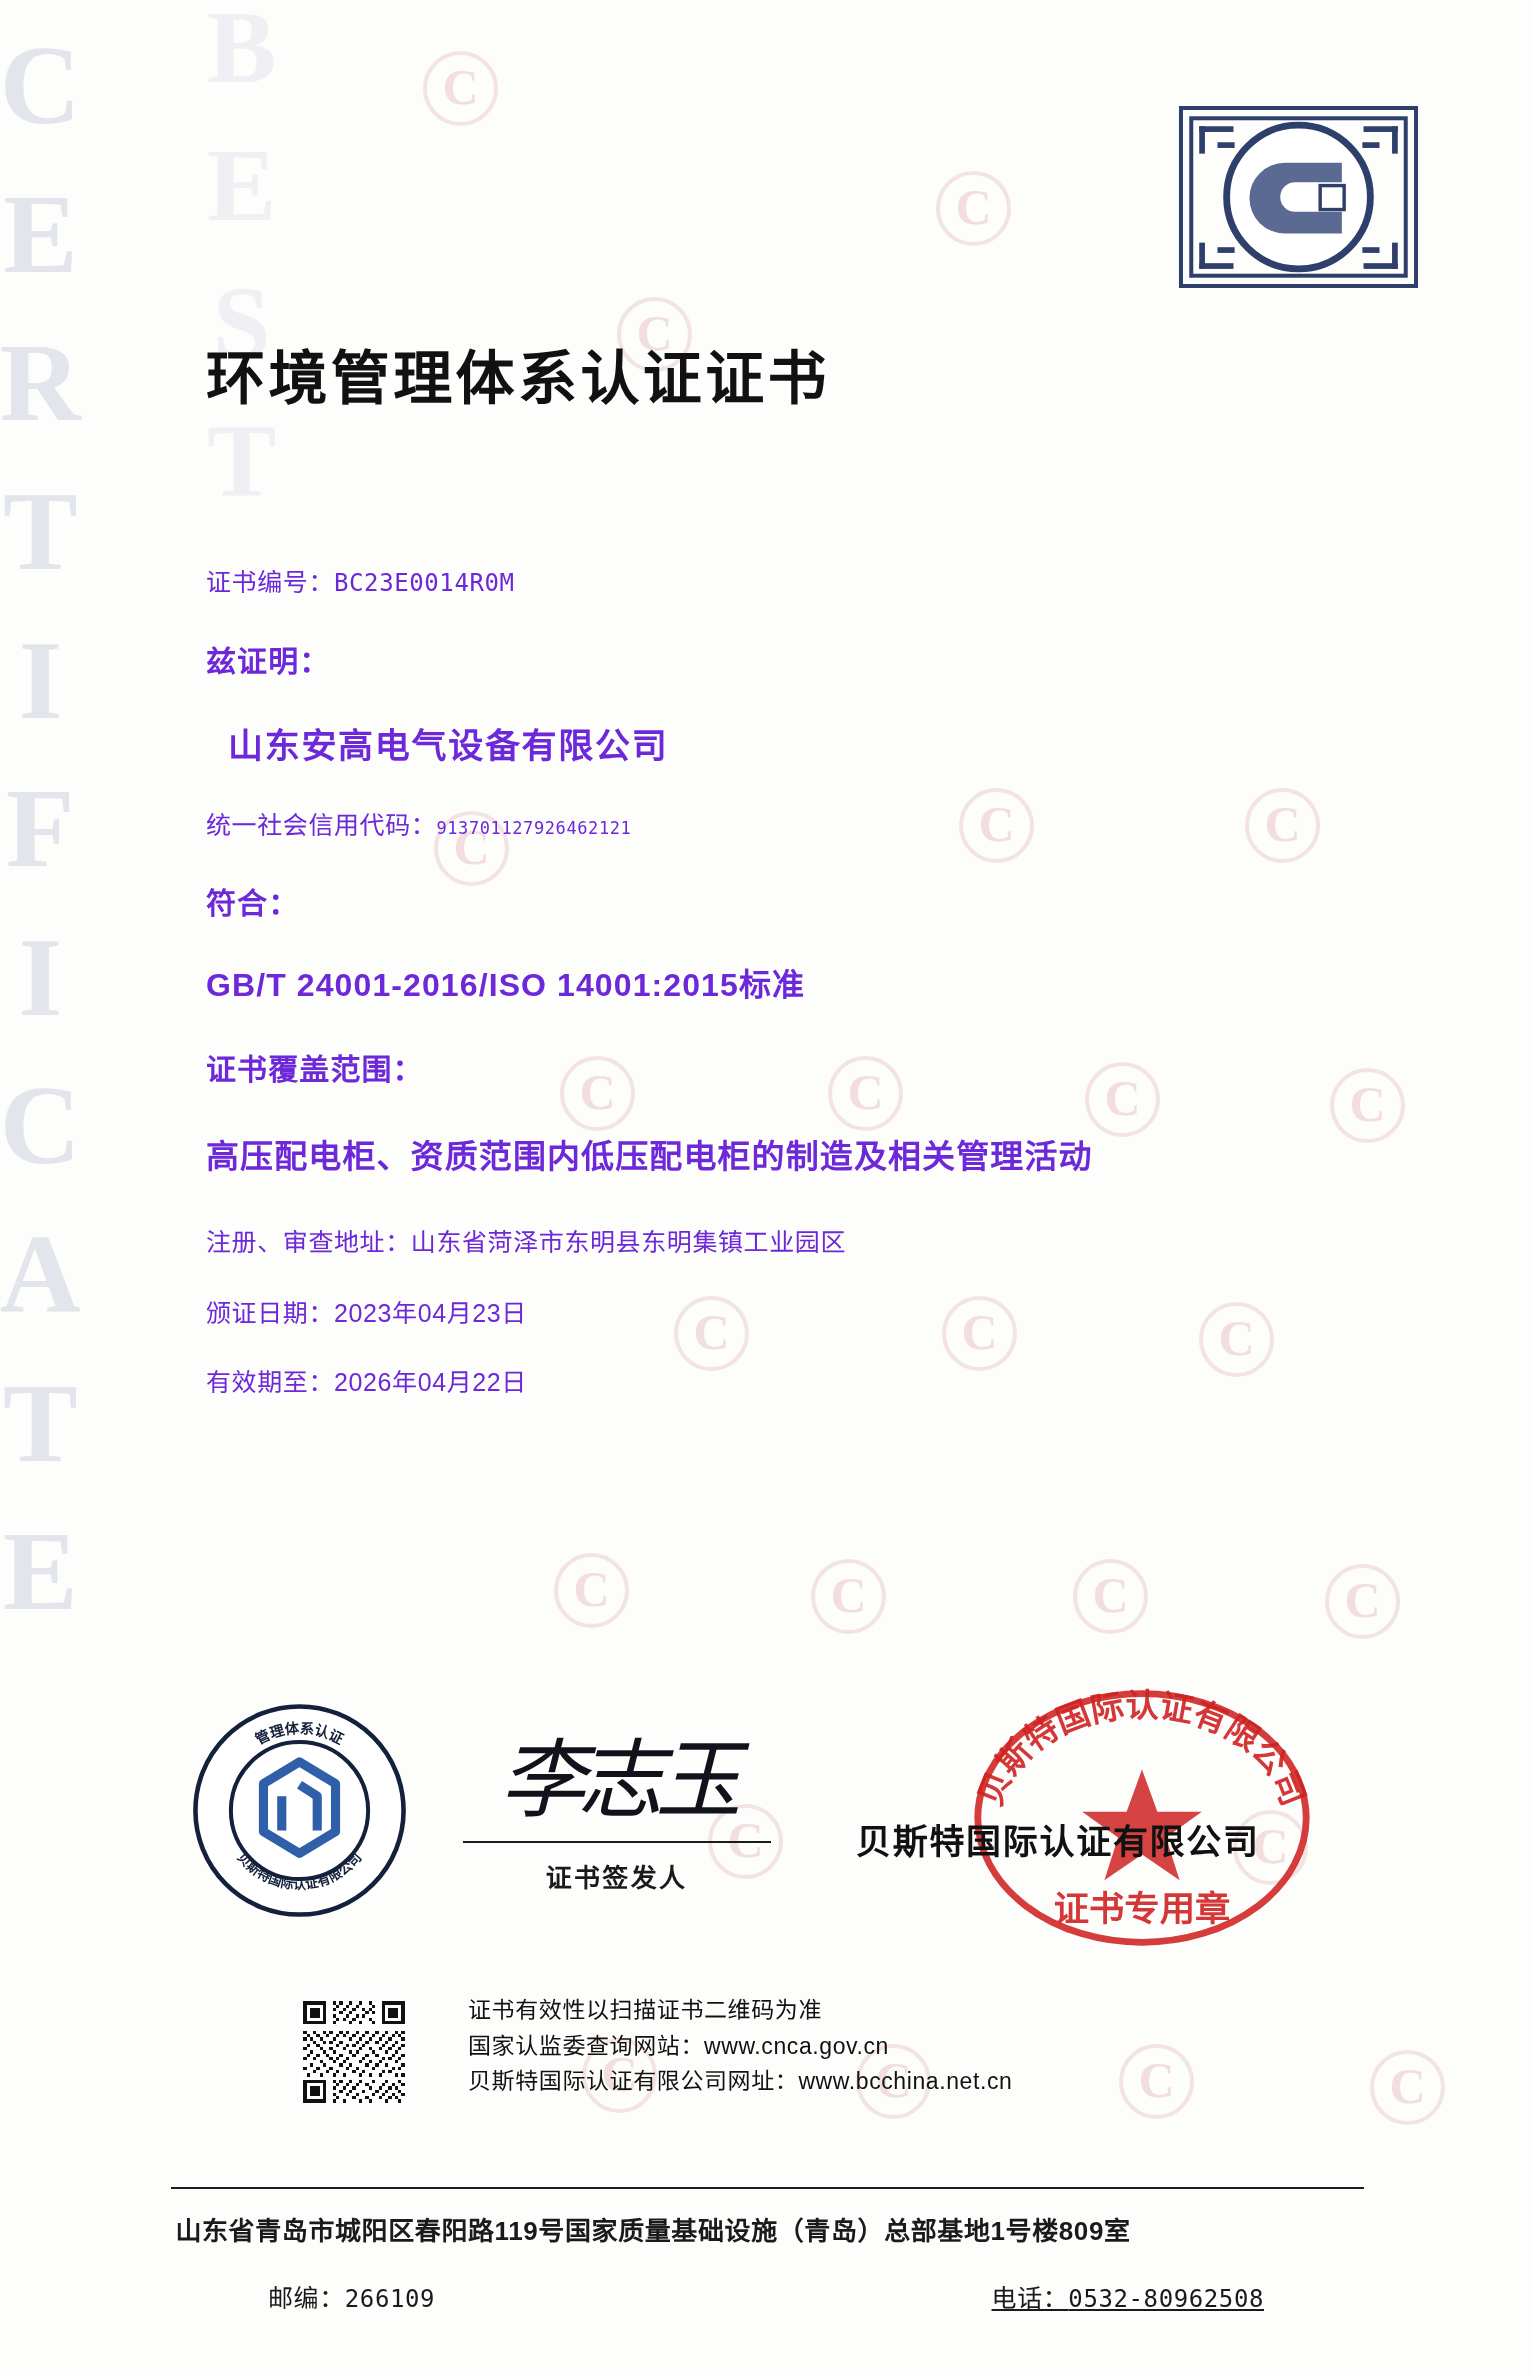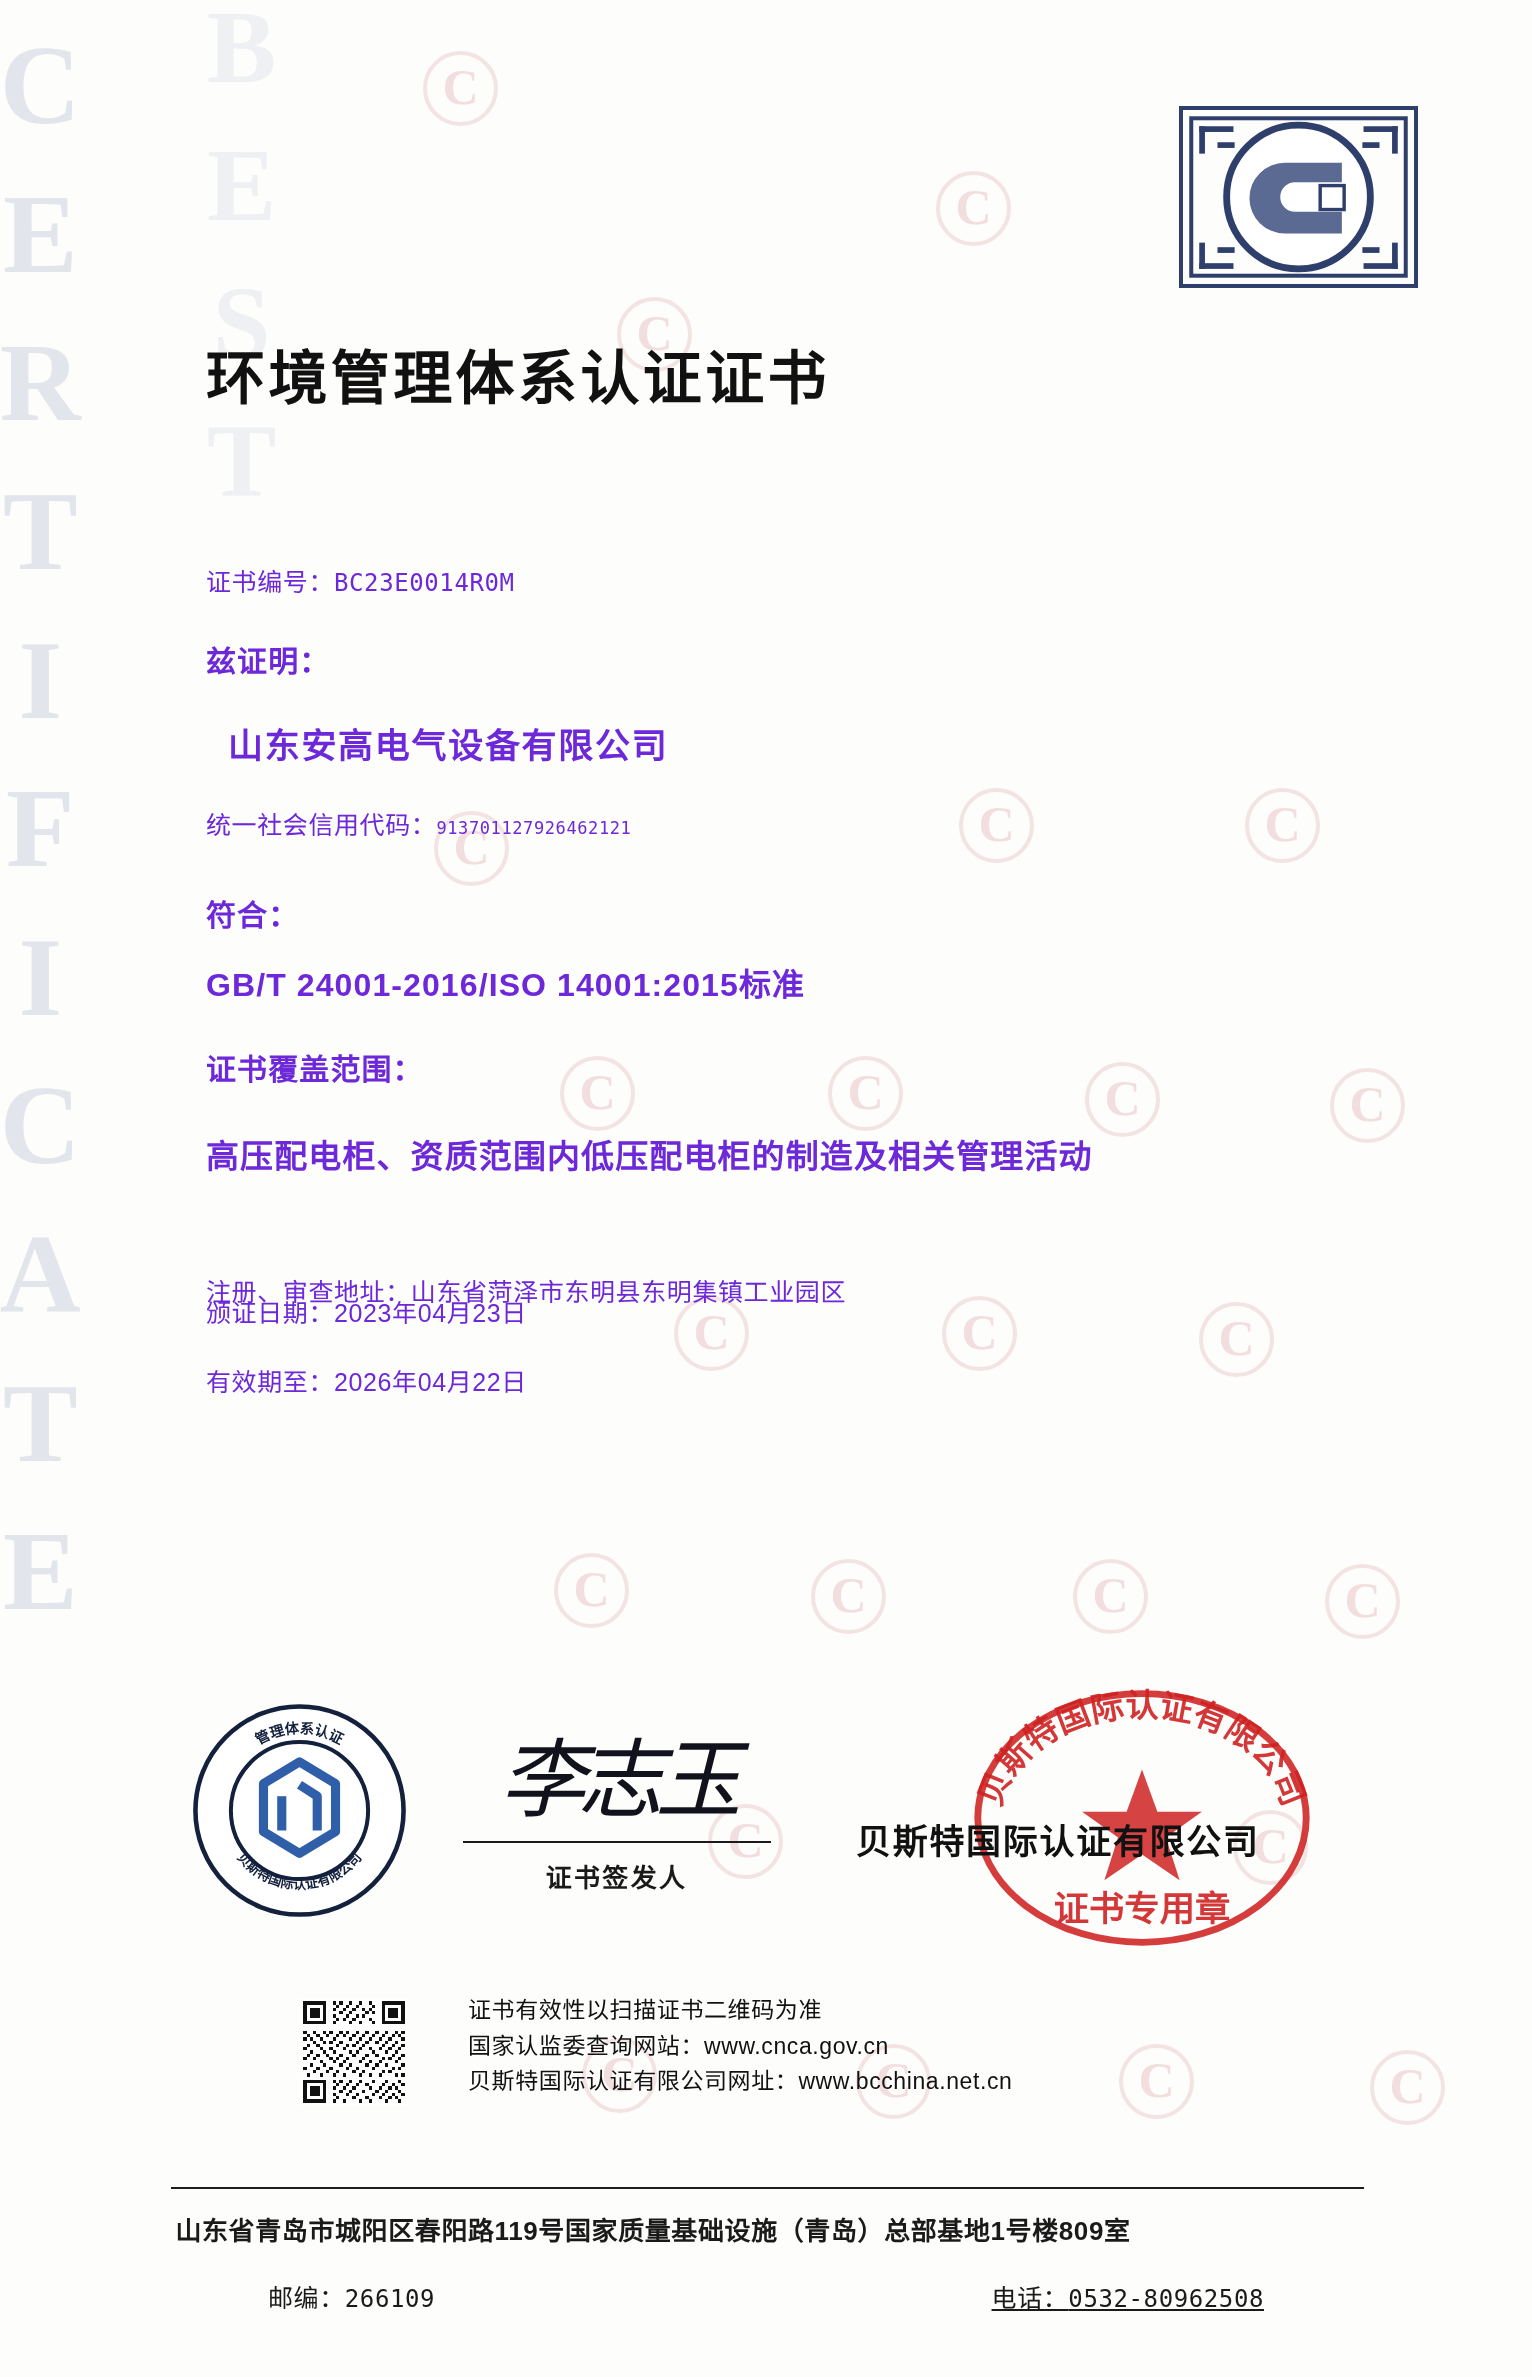--- a/index.html
+++ b/index.html
@@ -115,25 +115,25 @@
     margin-left: 22px;
   }
   .mono {
     font-family: "DejaVu Sans Mono", "Liberation Mono", monospace;
   }
 
   #cert-no      { top: 562px; }
   #hereby       { top: 637px; }
   #company      { top: 717px; }
   #credit-code  { top: 805px; }
-  #conform      { top: 879px; margin-top: 12px; }
+  #conform      { top: 879px; }
   #standard     { top: 959px; }
   #scope-label  { top: 1045px; }
   #scope-text   { top: 1130px; }
-  #address      { top: 1272px; }
+  #address      { top: 1222px; }
   #issue-date   { top: 1293px; }
   #valid-date   { top: 1362px; }
 
   
   #iaf-mark {
     position: absolute;
     left: 188px;
     top: 1699px;
     width: 223px;
     height: 223px;

